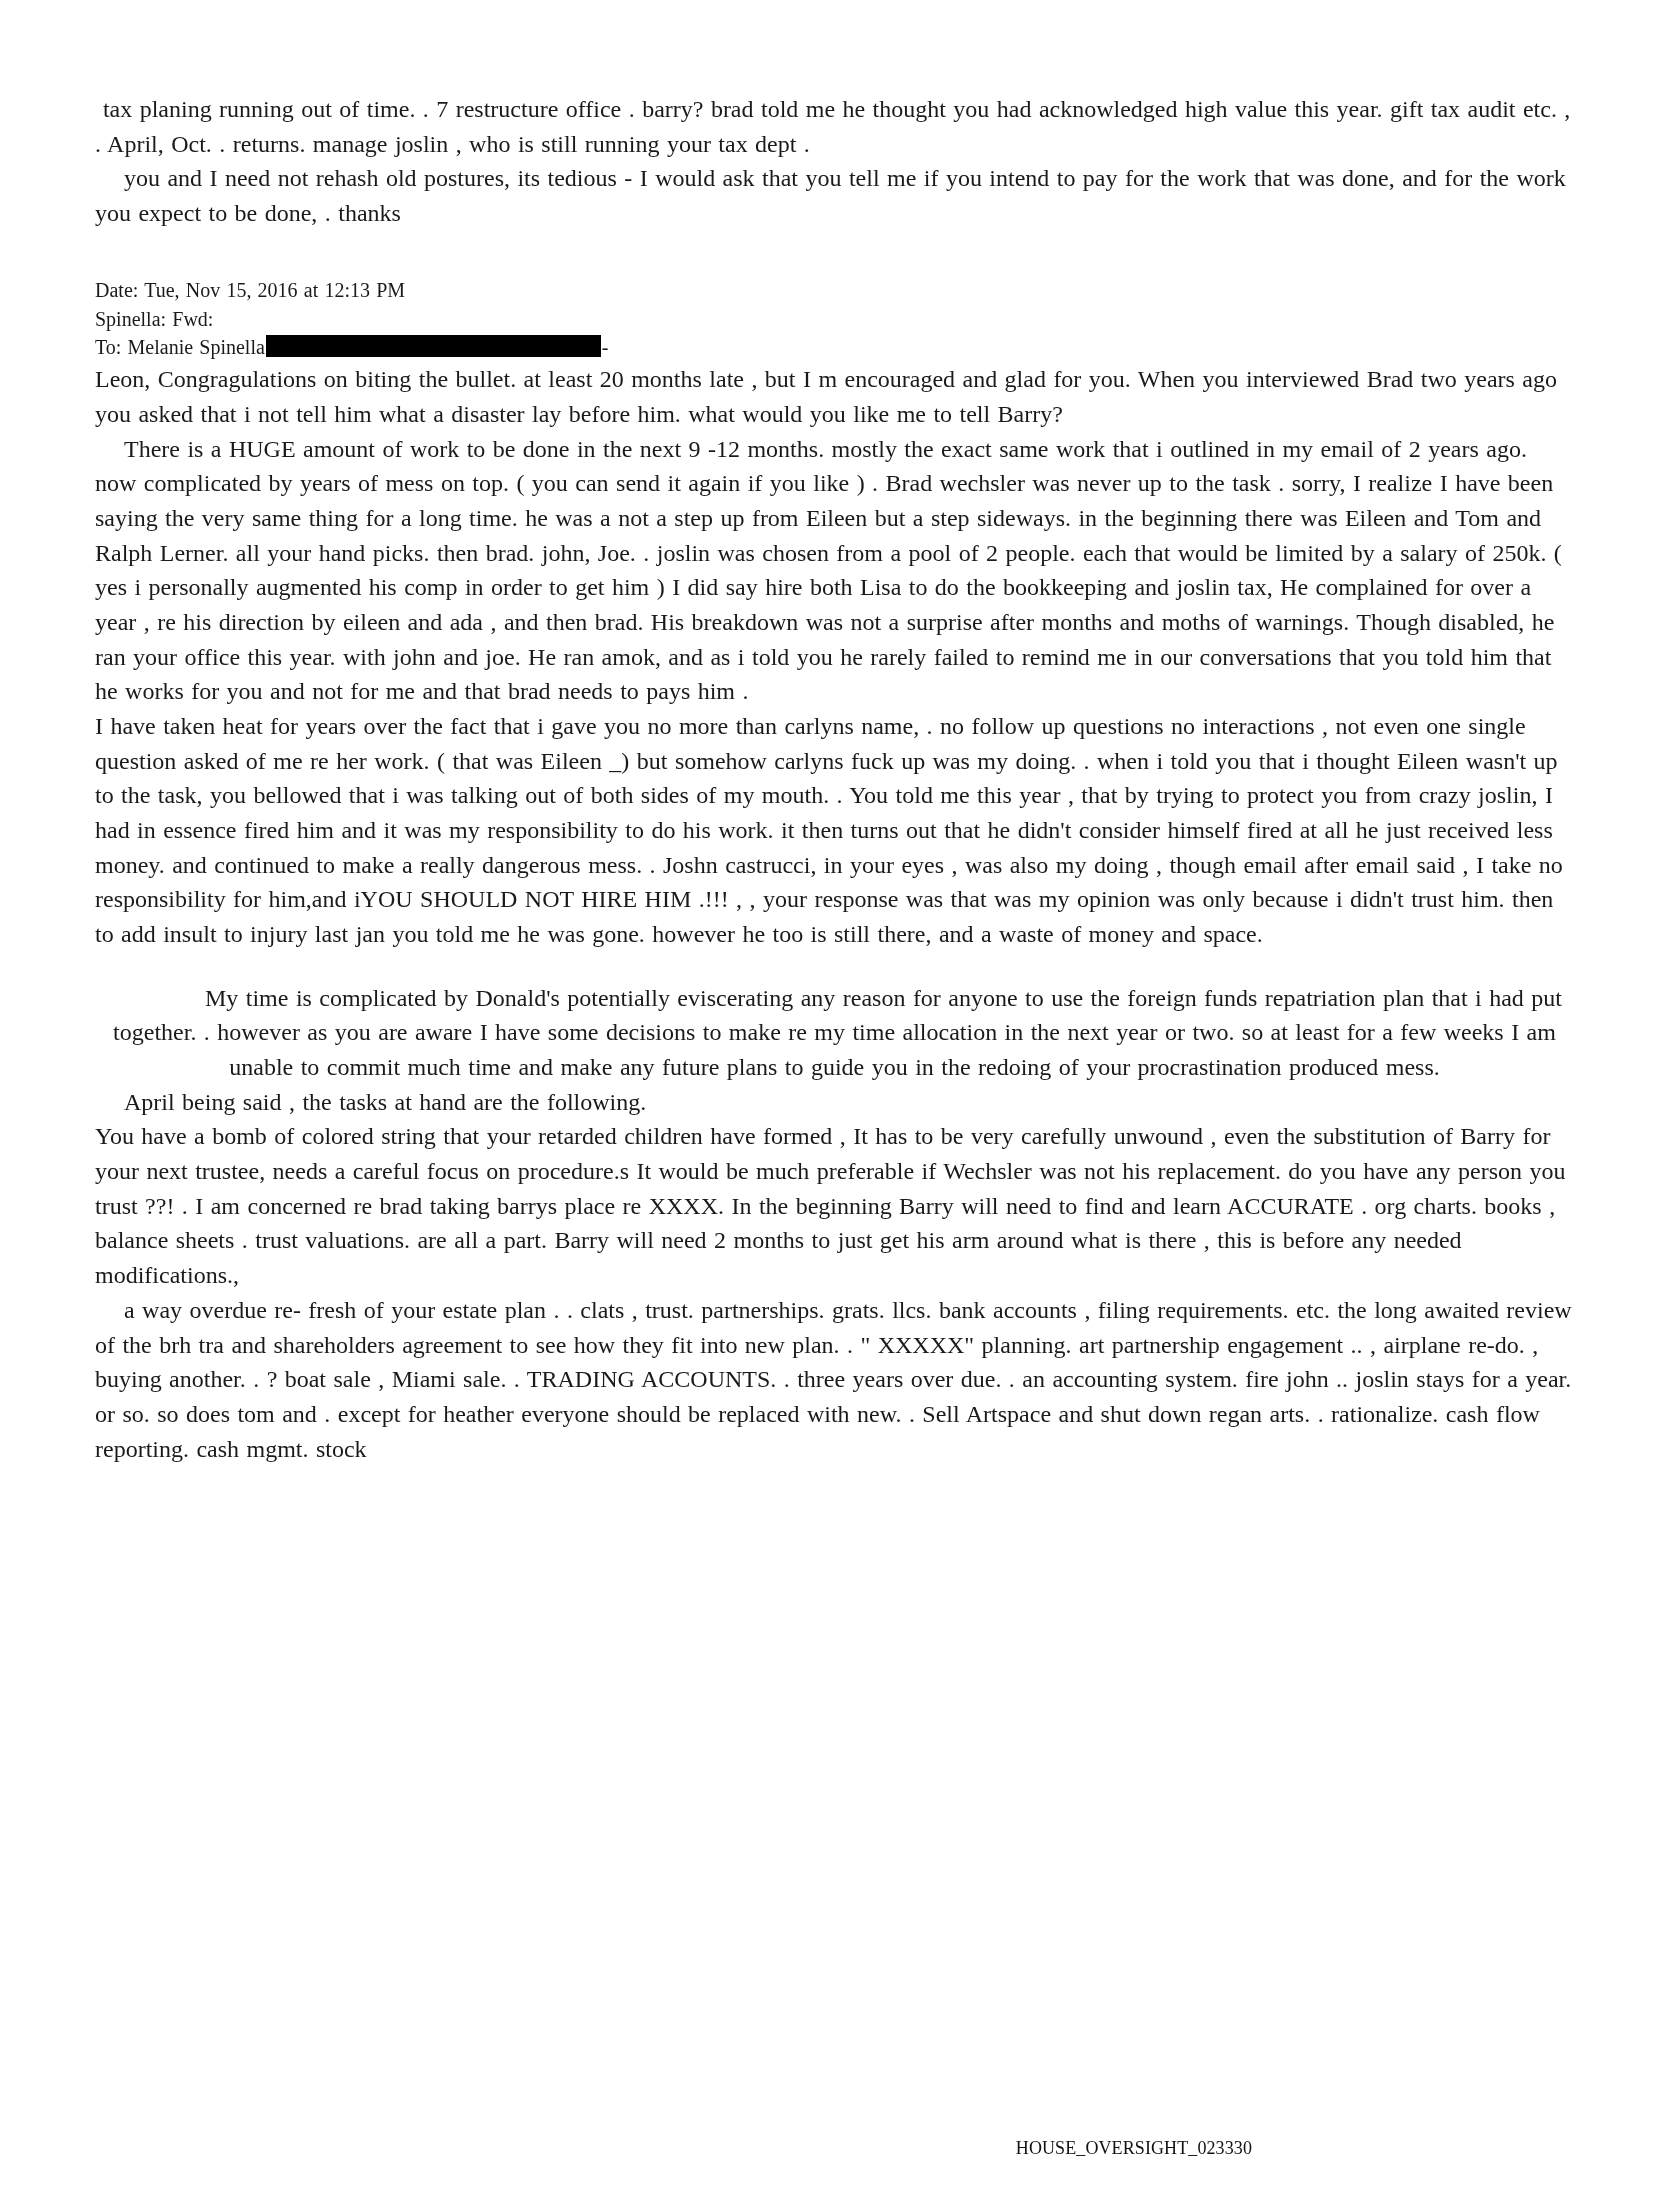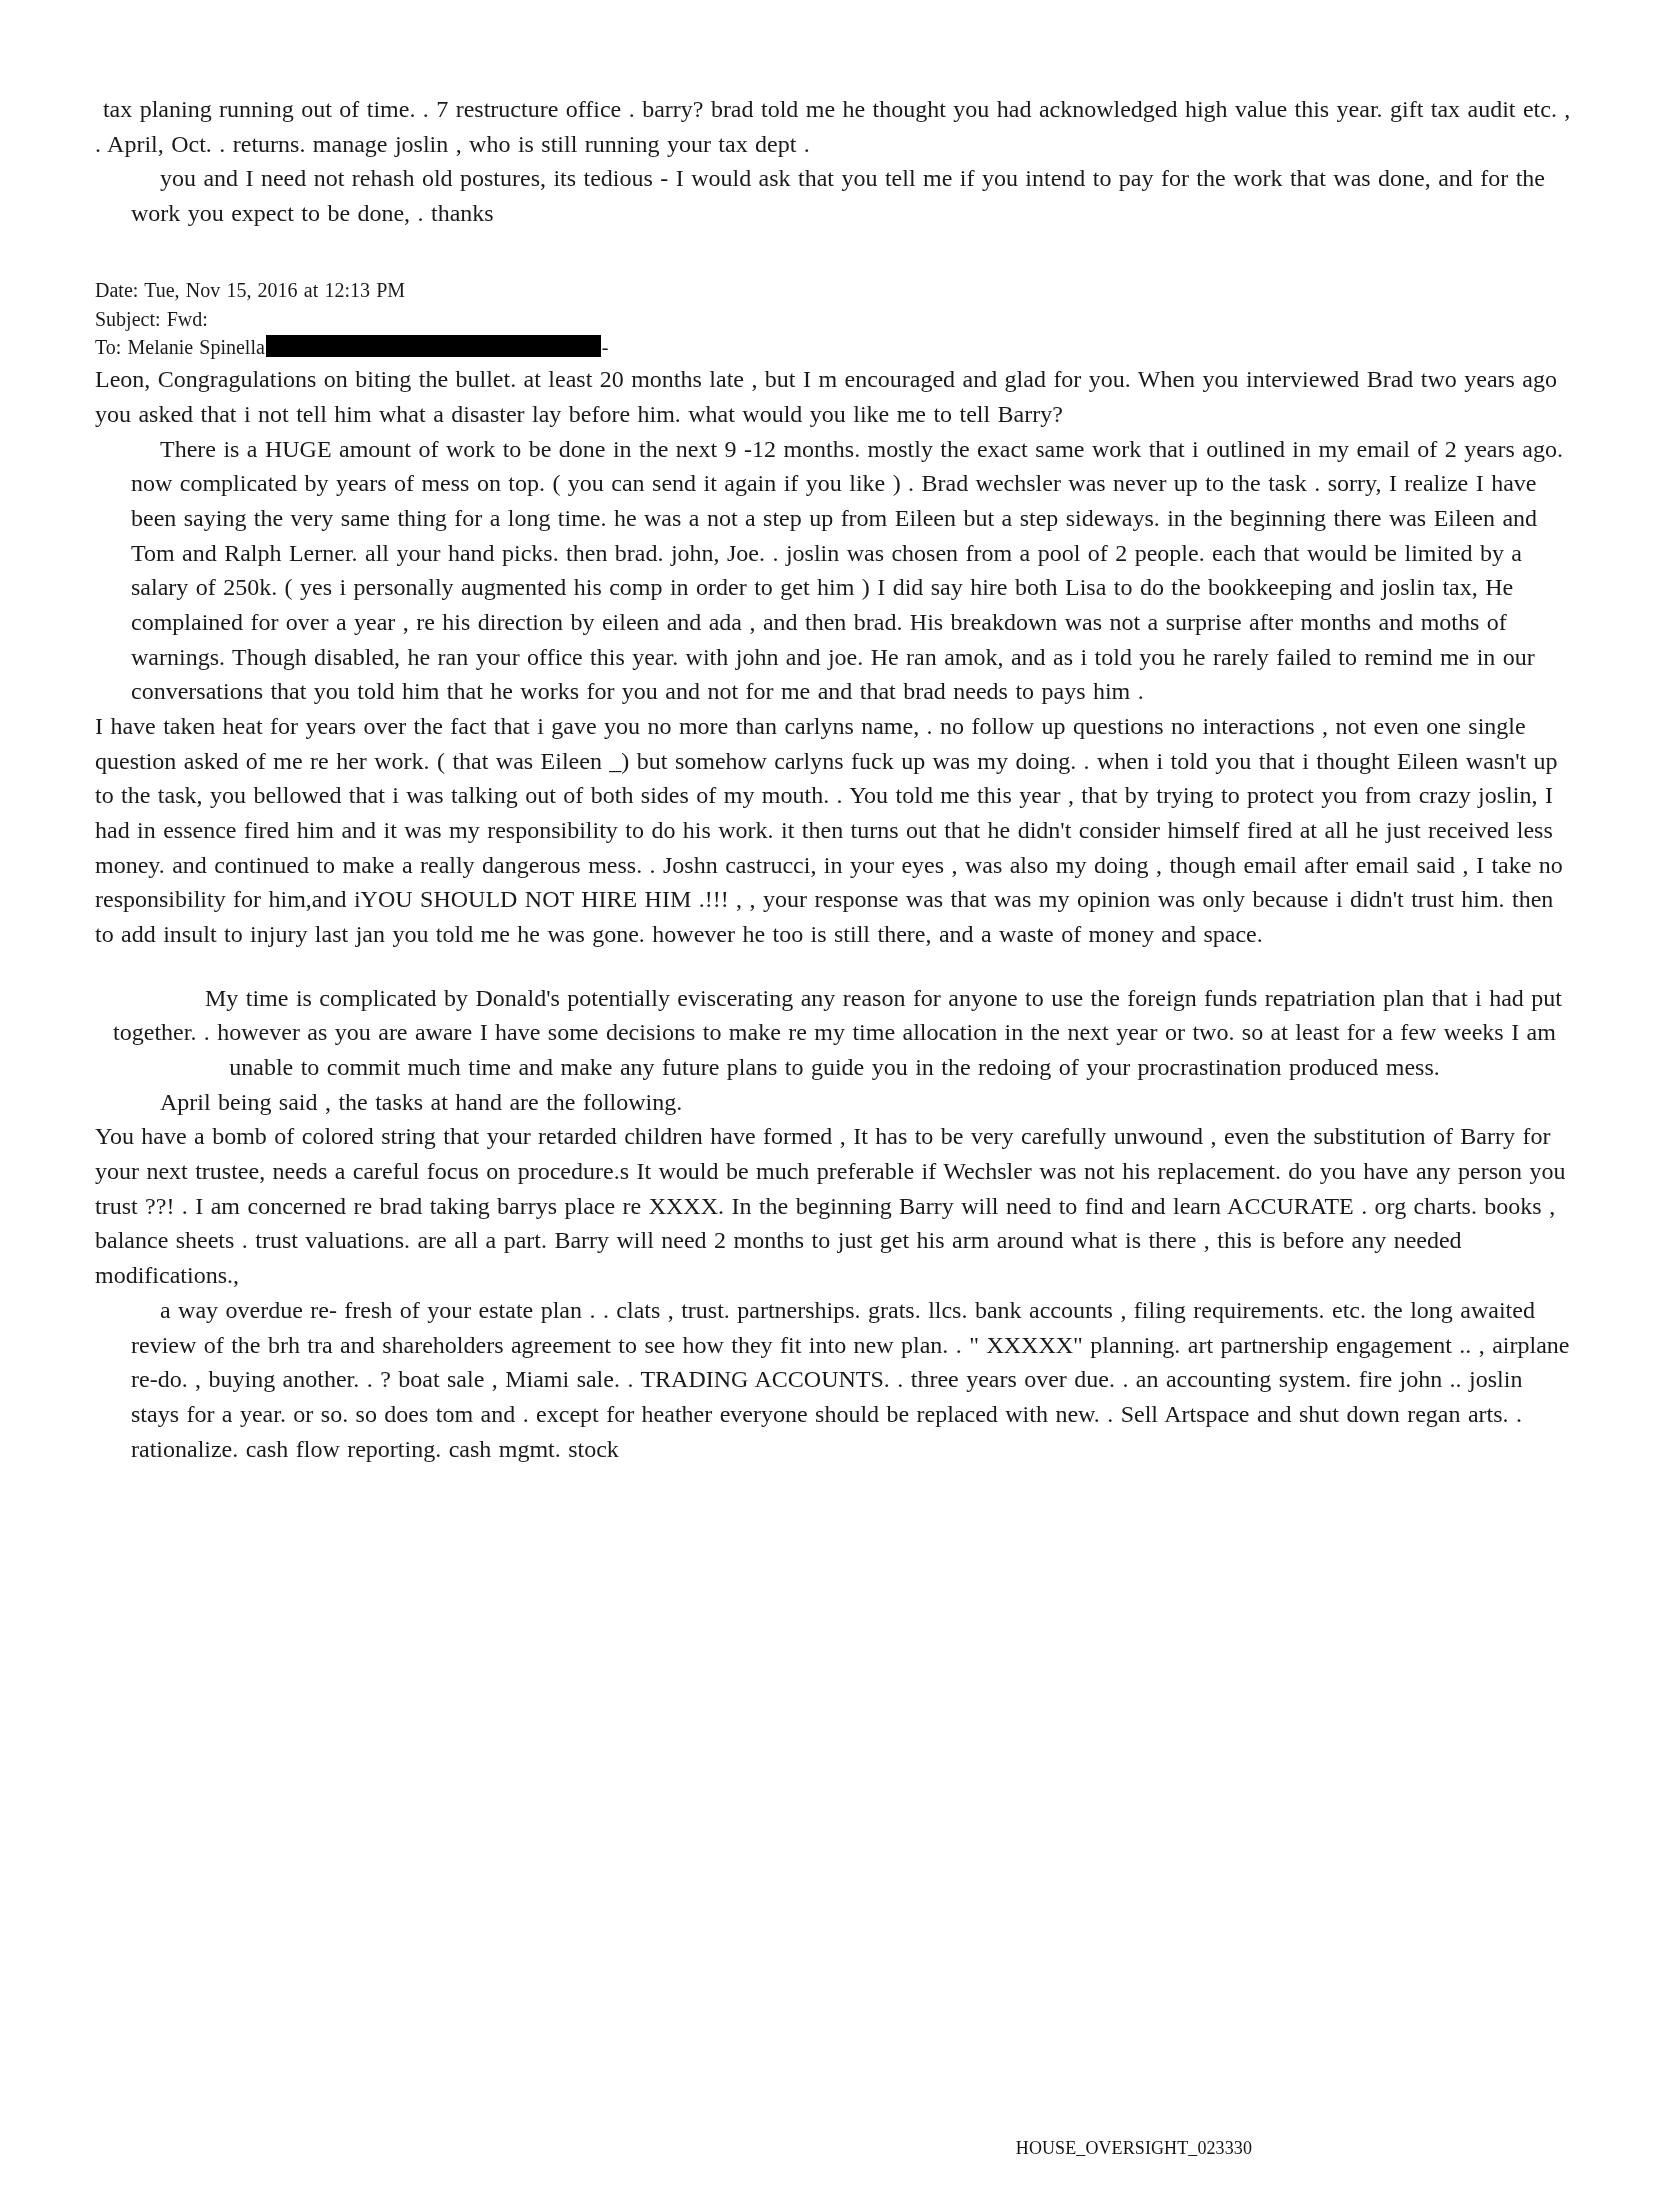--- a/index.html
+++ b/index.html
@@ -29,21 +29,21 @@
     top: 92px;
     width: 1479px;
   }
   p {
     margin: 0;
     font-size: 24px;
     line-height: 1.445;
     text-align: left;
     word-spacing: 0.06em;
   }
-  .indent-md { text-indent: 29px; margin-left: 36px; }
+  .indent-md { text-indent: 29px; }
   .indent-lg { text-indent: 7.9px; }
   .indent-xl { text-indent: 98px; text-align: center; }
   .gap-lg { height: 45px; }
   .gap-md { height: 29px; }
   .hdr-line { font-size: 20px; line-height: 1.445; }
   .redaction {
     display: inline-block;
     background: #000000;
     width: 335px;
     height: 22px;
@@ -68,21 +68,21 @@
 <div class="page">
 
   <div class="doc-body">
 
     <p class="indent-lg">tax planing  running out of time.  . 7  restructure office .  barry?      brad told me he thought you had acknowledged  high value this year.    gift tax audit etc. ,  .  April, Oct. . returns.     manage joslin , who is still running your tax dept .</p>
     <p class="indent-md">you and I need not rehash  old postures, its tedious -   I would ask that you tell me if  you intend to pay for the work that was done,  and for the work you expect to be done,    .  thanks</p>
 
     <div class="gap-lg"></div>
 
     <p class="hdr-line">Date: Tue, Nov 15, 2016 at 12:13 PM</p>
-    <p class="hdr-line">Subject: Fwd:</p>
+    <p class="hdr-line">Spinella: Fwd:</p>
     <p class="hdr-line"><span>To: Melanie Spinella</span><span class="redaction"></span><span>-</span></p>
 
     <p>Leon,    Congragulations  on biting the bullet.    at least 20 months  late , but I m encouraged  and glad for you.  When you interviewed Brad two years ago   you asked that i not tell him what a disaster lay before him.   what would you like me to tell Barry?</p>
     <p class="indent-md">There is a HUGE amount of work to be done in the next 9 -12 months.  mostly the exact  same work that i outlined in my email of  2 years ago. now complicated by years of mess on top.  ( you can send it again  if you like ) .   Brad wechsler was never up to the task . sorry,   I  realize I have been saying the very same thing for a long time.  he was a not a step up from Eileen but a step sideways.    in the beginning  there was Eileen and Tom and Ralph Lerner.  all your hand picks.  then brad.  john, Joe.   .   joslin was chosen from a pool  of 2 people. each that would be limited by a salary of 250k. ( yes i personally augmented his comp in order to get him )   I did say hire both  Lisa to do the bookkeeping and joslin tax,     He complained for over a year , re his direction by eileen and ada , and then brad.   His breakdown was not a surprise after months and moths of warnings.   Though disabled,   he ran your office this year. with john and joe. He ran amok,  and as i told you  he rarely failed to  remind me in our conversations  that you told him that he works for you and not for me  and that brad needs to  pays him  .</p>
     <p> I have taken heat for years  over the fact that i gave you no more than  carlyns name,  .  no follow up questions  no interactions , not even one  single question asked of me re her work.    ( that was Eileen  _)  but somehow carlyns fuck up was my doing.  .     when i told you that i thought Eileen wasn't up to the task, you bellowed  that i was talking out of both sides of my mouth.   .    You told me this year , that by trying to protect you from crazy joslin,  I had in essence fired him  and it was my responsibility to do his work.    it then turns out that he didn't consider himself fired at all  he just received less money.     and continued  to make a really dangerous  mess. .   Joshn castrucci, in your eyes ,  was also my doing , though email after email said , I take no responsibility  for him,and  iYOU SHOULD NOT HIRE HIM .!!! , , your response was that was my opinion was  only because i didn't trust him.  then to add insult to injury  last jan you told me he was gone.    however he too is still there,  and a waste of money and space.</p>
 
     <div class="gap-md"></div>
 
     <p class="indent-xl">My time is complicated by Donald's potentially eviscerating any reason  for anyone to use  the  foreign funds repatriation plan that i had put together. .  however as you are aware  I have some decisions to make re my time allocation in the next year or two.   so at least for a few weeks I am unable to commit much time  and make any future plans to  guide you in the  redoing of  your procrastination produced mess.</p>
     <p class="indent-md">April being said ,       the tasks at hand are the following.</p>

